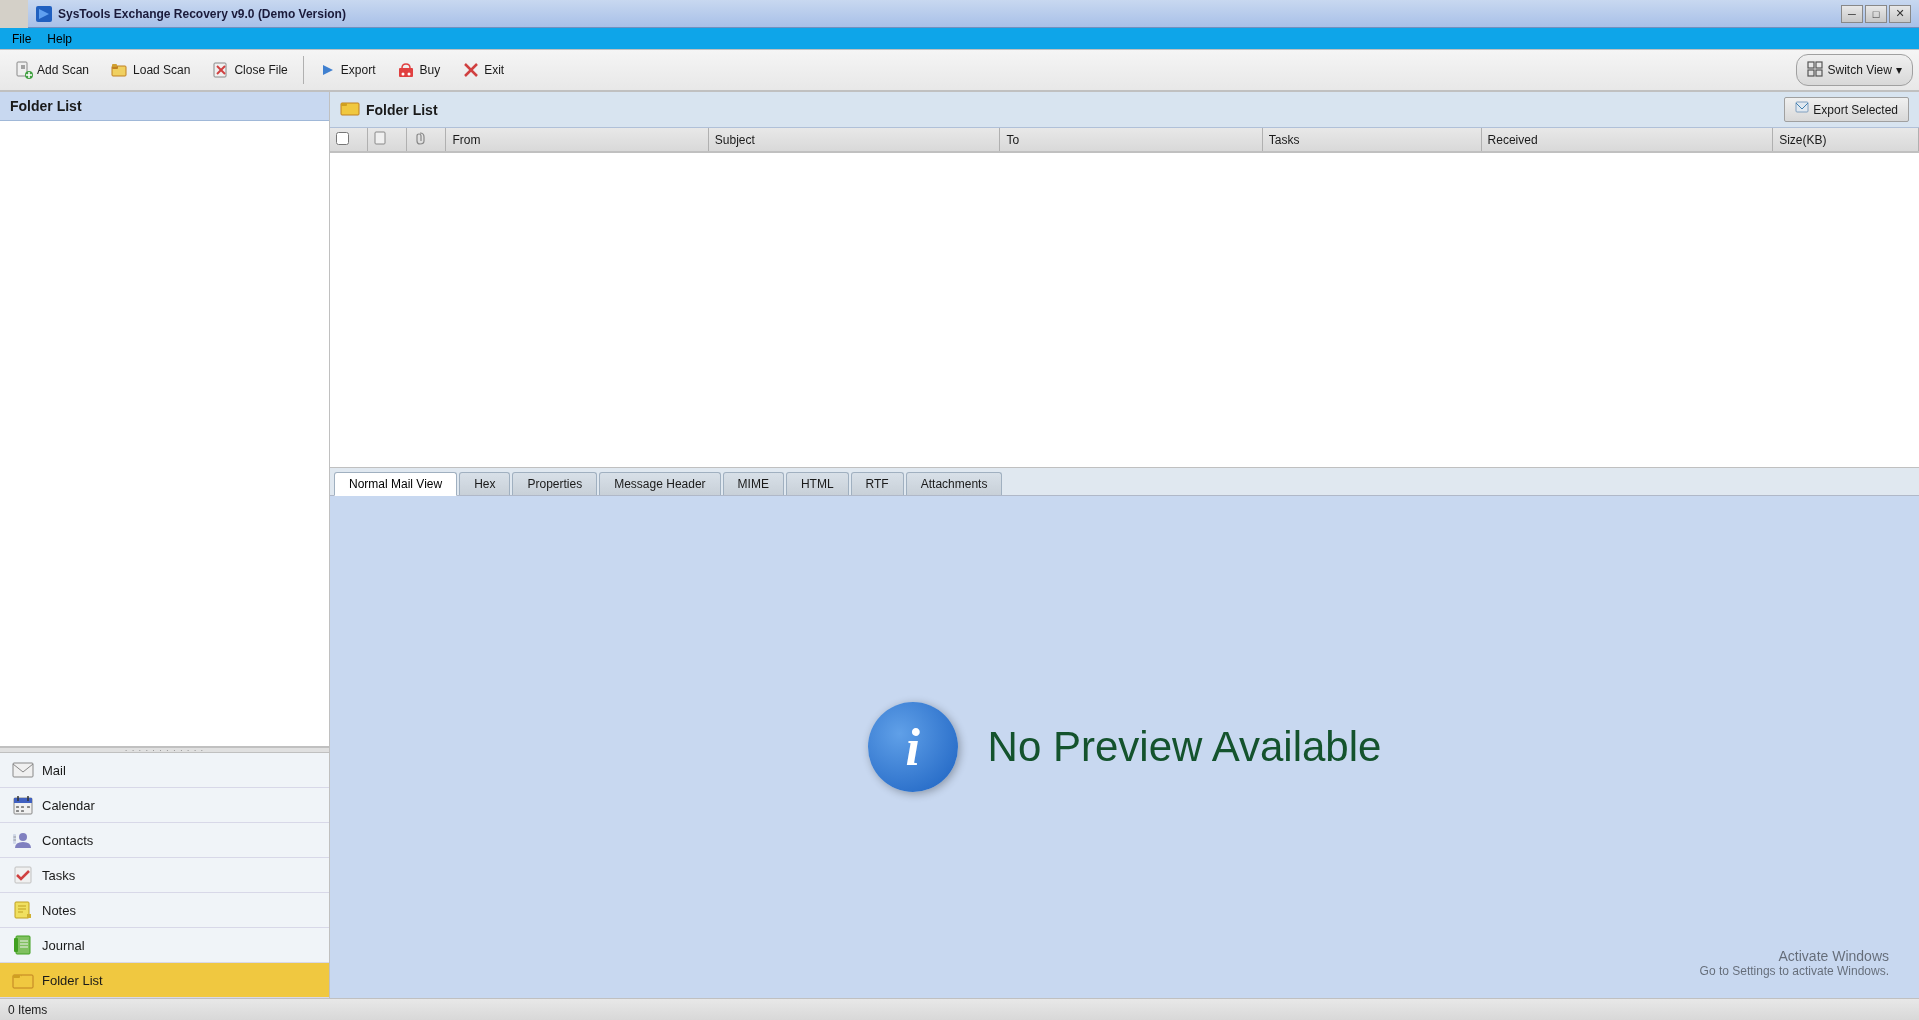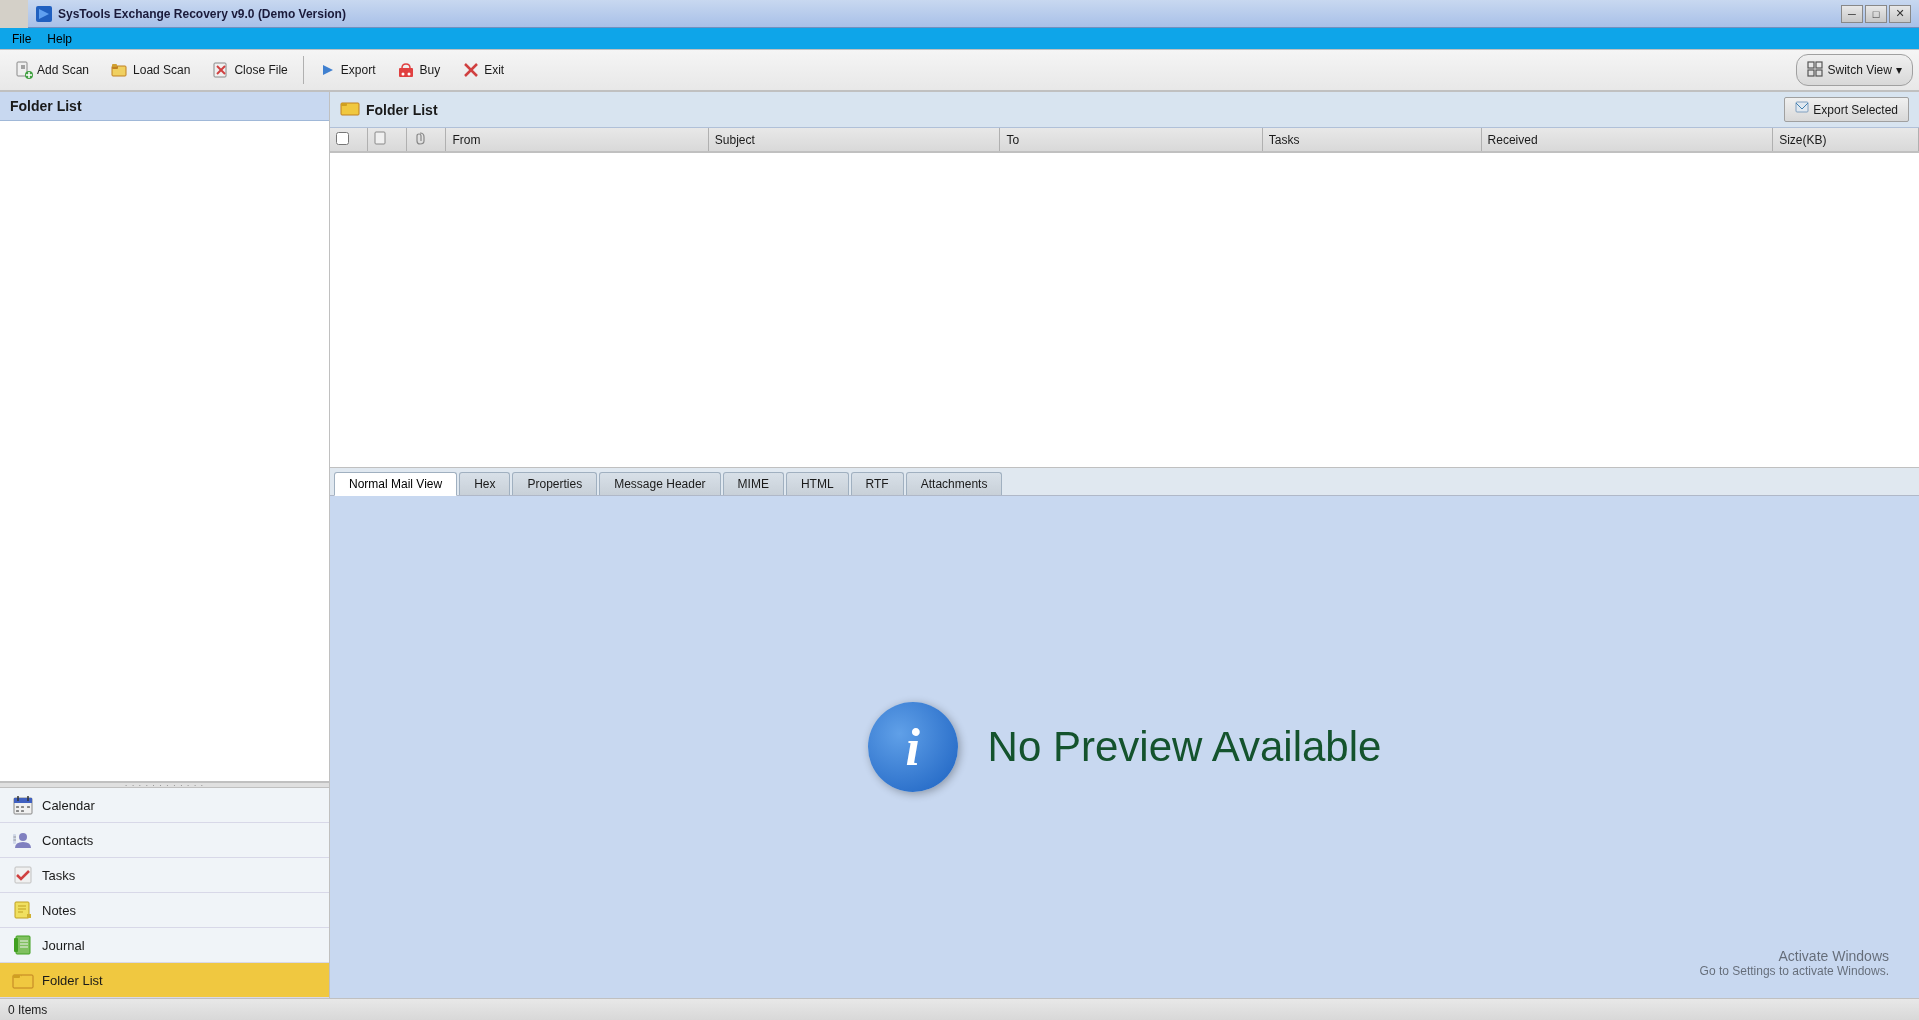--- a/index.html
+++ b/index.html
@@ -435,20 +435,29 @@
     <div class="folder-list-title">Folder List</div>
 
     <div class="sidebar-folder-list">
     </div>
 
     <div class="sidebar-resize-handle">
       <span class="resize-dots">· · · · · · · · · · · ·</span>
     </div>
 
     <div class="nav-items">
+      <div class="nav-item">
+        <span class="nav-icon">
+          <svg width="22" height="18" viewBox="0 0 22 18">
+            <rect x="1" y="2" width="20" height="14" rx="1" fill="#f0f0f0" stroke="#888" stroke-width="1"></rect>
+            <polyline points="1,3 11,11 21,3" fill="none" stroke="#888" stroke-width="1"></polyline>
+          </svg>
+        </span>
+        <span>Mail</span>
+      </div>
       <div class="nav-item">
         <span class="nav-icon">
           <svg width="20" height="20" viewBox="0 0 20 20">
             <rect x="1" y="3" width="18" height="16" rx="1" fill="#f0f0f0" stroke="#888" stroke-width="1"></rect>
             <rect x="1" y="3" width="18" height="5" fill="#4060c0"></rect>
             <line x1="5" y1="1" x2="5" y2="6" stroke="#333" stroke-width="1.5"></line>
             <line x1="15" y1="1" x2="15" y2="6" stroke="#333" stroke-width="1.5"></line>
             <rect x="3" y="11" width="3" height="2" fill="#888" rx="0.5"></rect>
             <rect x="8" y="11" width="3" height="2" fill="#888" rx="0.5"></rect>
             <rect x="14" y="11" width="3" height="2" fill="#888" rx="0.5"></rect>

